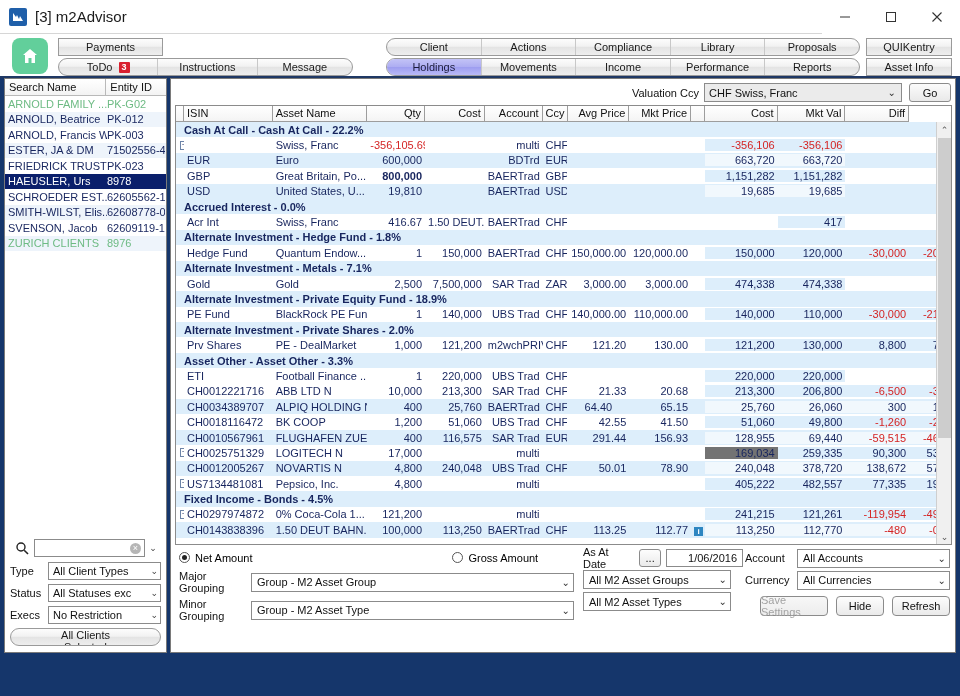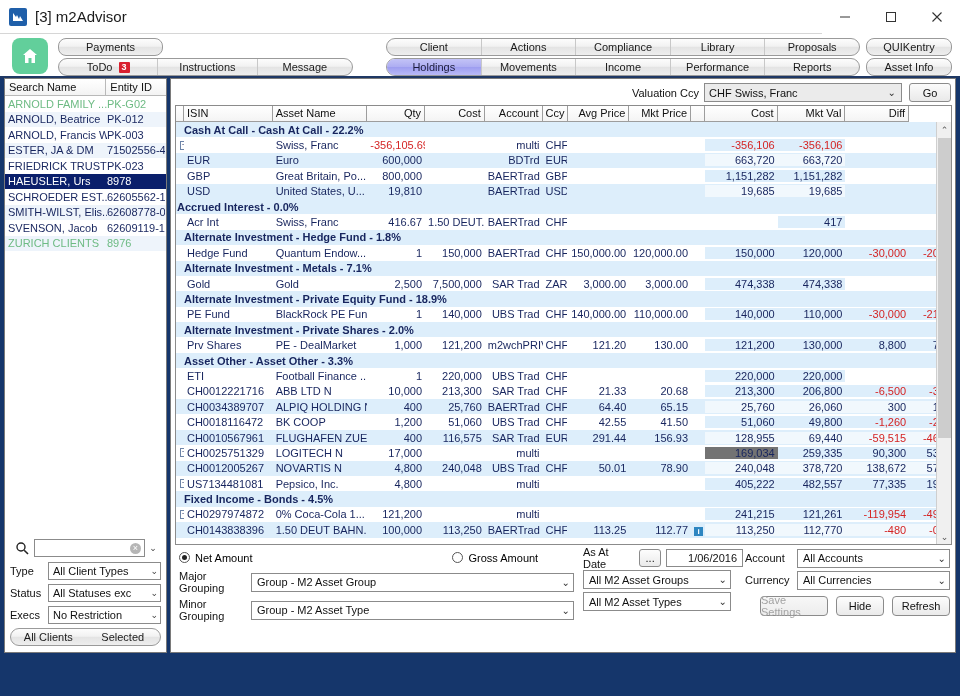--- a/index.html
+++ b/index.html
@@ -46,21 +46,21 @@
   .homebtn {
     position: absolute; left: 12px; top: 4px; width: 36px; height: 36px;
     background: #62cf9b; border-radius: 8px;
     display: flex; align-items: center; justify-content: center;
   }
   .homebtn svg { display:block; }
   .pillrow { position: absolute; display: flex; }
   .pill {
     background: linear-gradient(180deg,#fdfdfd 0%,#f2f2f2 45%,#e4e4e4 52%,#eeeeee 100%);
     border: 1px solid #9a9a9a;
-    border-radius: 8px;
+    border-radius: 0;
     height: 18px;
     display: flex; align-items: center; justify-content: center;
     color: #1a1a1a; font-size: 11px;
     cursor: default;
     margin-right: -1px;
   }
   .pillgroup {
     display: flex;
     background: linear-gradient(180deg,#fdfdfd 0%,#f2f2f2 45%,#e4e4e4 52%,#eeeeee 100%);
     border: 1px solid #9a9a9a; border-radius: 9px; height: 18px; overflow: hidden;
@@ -119,20 +119,21 @@
   .fsel {
     flex: 1; height: 18px; border: 1px solid #8b8b8b; background: #fff;
     display: flex; align-items: center; padding: 0 2px 0 4px;
     font-size: 11px; color: #111; overflow: hidden; white-space: nowrap;
   }
   .fsel .cv { margin-left: auto; font-size: 9px; color: #444; padding-left:2px; }
   .twobtn {
     display: flex; height: 18px; margin-top: 3px;
     border: 1px solid #9a9a9a; border-radius: 9px; overflow: hidden;
     background: linear-gradient(180deg,#fdfdfd 0%,#f2f2f2 45%,#e4e4e4 52%,#eeeeee 100%);
+    flex-direction: column;
   }
   .twobtn div { flex:1; display:flex; align-items:center; justify-content:center; font-size:11px; color:#1a1a1a; }
 
   
   .rightpanel {
     position: absolute; left: 170px; top: 78px; width: 786px; height: 575px;
     background: #ffffff; border: 1px solid #7a7a7a;
   }
   .valrow { position: absolute; right: 4px; top: 4px; display: flex; align-items: center; }
   .valrow .lbl { font-size: 11px; color: #111; margin-right: 5px; }
@@ -470,21 +471,21 @@
             <div class="cell" style="width: 14px; text-align: center;"></div>
             <div class="cell" style="width: 73px; text-align: right; background: rgb(241, 248, 253);">663,720</div>
             <div class="cell" style="width: 68px; text-align: right; background: rgb(241, 248, 253);">663,720</div>
             <div class="cell" style="width: 64px; text-align: right; background: rgb(241, 248, 253);"></div>
             <div class="cell" style="width: 42px; text-align: right; background: rgb(241, 248, 253);"></div>
           </div>
           <div class="grow white">
             <div class="cell" style="width: 8px; text-align: center;"></div>
             <div class="cell" style="width: 89px; text-align: left;">GBP</div>
             <div class="cell" style="width: 95px; text-align: left;">Great Britain, Po...</div>
-            <div class="cell" style="width: 58px; text-align: right;">800,000</div>
+            <div class="cell" style="width: 58px; text-align: right; font-weight: bold;">800,000</div>
             <div class="cell" style="width: 60px; text-align: right;"></div>
             <div class="cell" style="width: 58px; text-align: right;">BAERTrad</div>
             <div class="cell" style="width: 25px; text-align: left;">GBP</div>
             <div class="cell" style="width: 62px; text-align: right;"></div>
             <div class="cell" style="width: 62px; text-align: right;"></div>
             <div class="cell" style="width: 14px; text-align: center;"></div>
             <div class="cell" style="width: 73px; text-align: right; background: rgb(221, 238, 251);">1,151,282</div>
             <div class="cell" style="width: 68px; text-align: right; background: rgb(221, 238, 251);">1,151,282</div>
             <div class="cell" style="width: 64px; text-align: right; background: rgb(221, 238, 251);"></div>
             <div class="cell" style="width: 42px; text-align: right; background: rgb(221, 238, 251);"></div>
@@ -499,21 +500,21 @@
             <div class="cell" style="width: 25px; text-align: left;">USD</div>
             <div class="cell" style="width: 62px; text-align: right;"></div>
             <div class="cell" style="width: 62px; text-align: right;"></div>
             <div class="cell" style="width: 14px; text-align: center;"></div>
             <div class="cell" style="width: 73px; text-align: right; background: rgb(241, 248, 253);">19,685</div>
             <div class="cell" style="width: 68px; text-align: right; background: rgb(241, 248, 253);">19,685</div>
             <div class="cell" style="width: 64px; text-align: right; background: rgb(241, 248, 253);"></div>
             <div class="cell" style="width: 42px; text-align: right; background: rgb(241, 248, 253);"></div>
           </div>
           <div class="grow sec">
-            <div class="cell" style="padding-left: 1px;">Accrued Interest - 0.0%</div>
+            <div class="cell" style="padding-left: 8px;">Accrued Interest - 0.0%</div>
           </div>
           <div class="grow white">
             <div class="cell" style="width: 8px; text-align: center;"></div>
             <div class="cell" style="width: 89px; text-align: left;">Acr Int</div>
             <div class="cell" style="width: 95px; text-align: left;">Swiss, Franc</div>
             <div class="cell" style="width: 58px; text-align: right;">416.67</div>
             <div class="cell" style="width: 60px; text-align: right;">1.50 DEUT...</div>
             <div class="cell" style="width: 58px; text-align: right;">BAERTrad</div>
             <div class="cell" style="width: 25px; text-align: left;">CHF</div>
             <div class="cell" style="width: 62px; text-align: right;"></div>
@@ -636,21 +637,21 @@
             <div class="cell neg" style="width: 42px; text-align: right; background: rgb(221, 238, 251);">-3.0</div>
           </div>
           <div class="grow alt">
             <div class="cell" style="width: 8px; text-align: center;"></div>
             <div class="cell" style="width: 89px; text-align: left;">CH0034389707</div>
             <div class="cell" style="width: 95px; text-align: left;">ALPIQ HOLDING N</div>
             <div class="cell" style="width: 58px; text-align: right;">400</div>
             <div class="cell" style="width: 60px; text-align: right;">25,760</div>
             <div class="cell" style="width: 58px; text-align: right;">BAERTrad</div>
             <div class="cell" style="width: 25px; text-align: left;">CHF</div>
-            <div class="cell" style="width: 62px; text-align: right;">64.40</div>
+            <div class="cell" style="width: 62px; text-align: center;">64.40</div>
             <div class="cell" style="width: 62px; text-align: right;">65.15</div>
             <div class="cell" style="width: 14px; text-align: center;"></div>
             <div class="cell" style="width: 73px; text-align: right; background: rgb(241, 248, 253);">25,760</div>
             <div class="cell" style="width: 68px; text-align: right; background: rgb(241, 248, 253);">26,060</div>
             <div class="cell" style="width: 64px; text-align: right; background: rgb(241, 248, 253);">300</div>
             <div class="cell" style="width: 42px; text-align: right; background: rgb(241, 248, 253);">1.2</div>
           </div>
           <div class="grow white">
             <div class="cell" style="width: 8px; text-align: center;"></div>
             <div class="cell" style="width: 89px; text-align: left;">CH0018116472</div>

